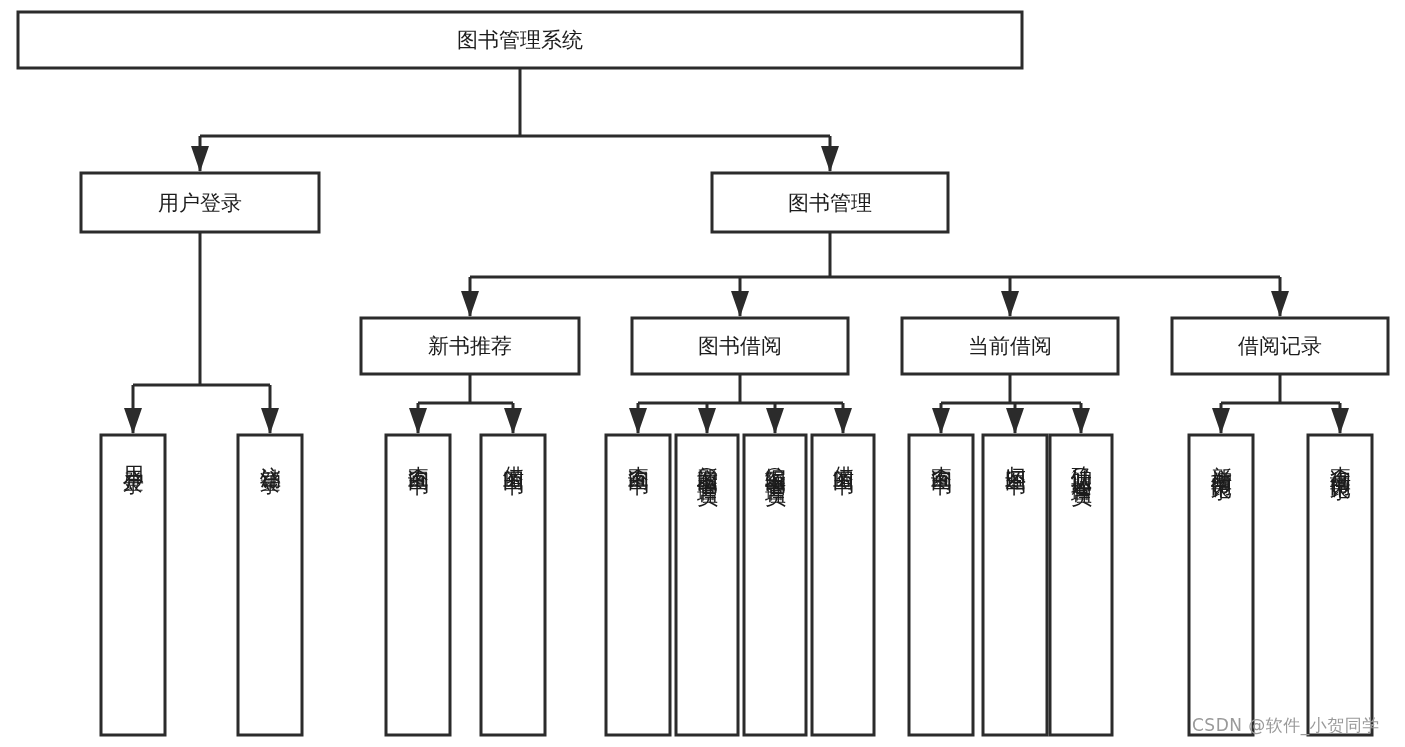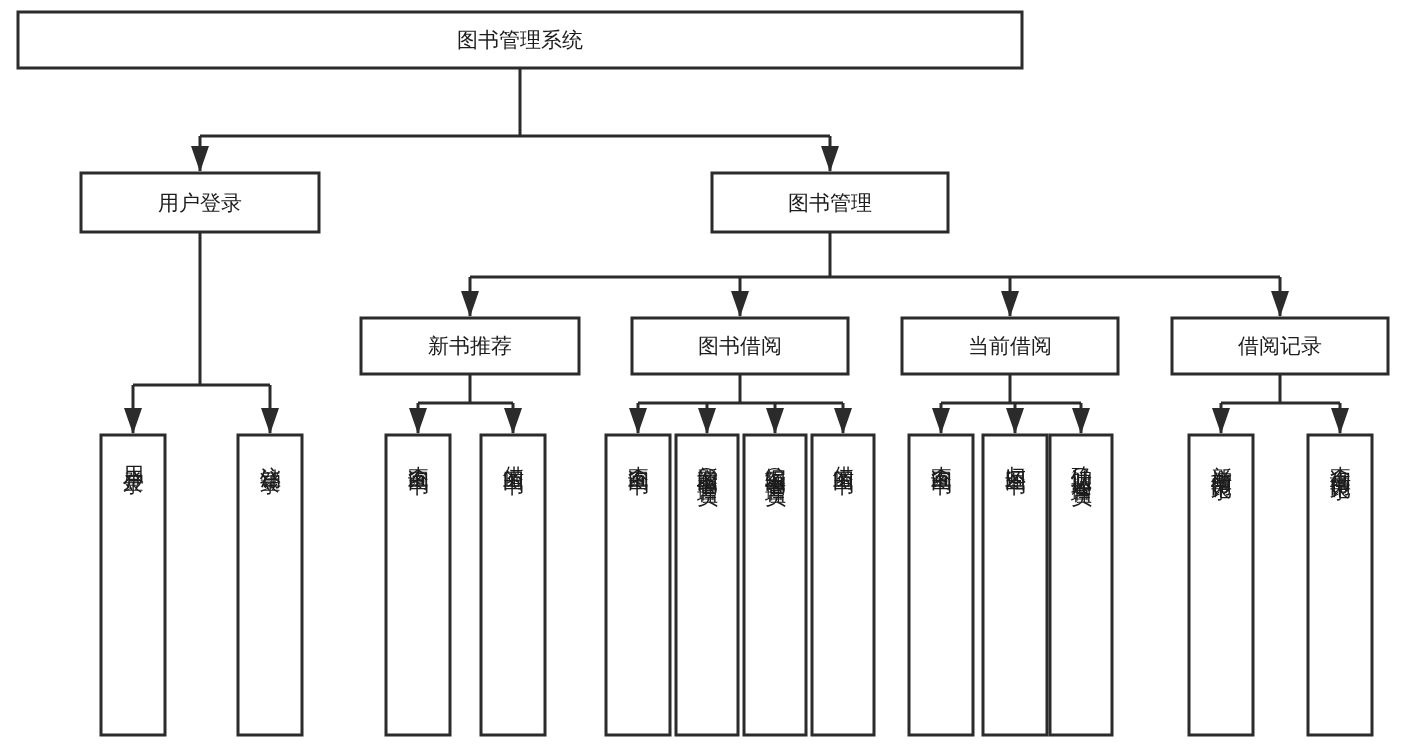--- a/index.html
+++ b/index.html
@@ -206,13 +206,14 @@
         <span class="vlabel">确认归还（管理员）</span>
       </div>
       <div class="vlabel-wrap" style="left: 1189px; top: 449px; width: 64px; height: 282px;">
         <span class="vlabel">新增借阅记录</span>
       </div>
       <div class="vlabel-wrap" style="left: 1308px; top: 449px; width: 64px; height: 282px;">
         <span class="vlabel">查询借阅记录</span>
       </div>
     </div>
 
+  <div class="watermark">CSDN @软件_小贺同学</div>
 </div>
 
 </body></html>

